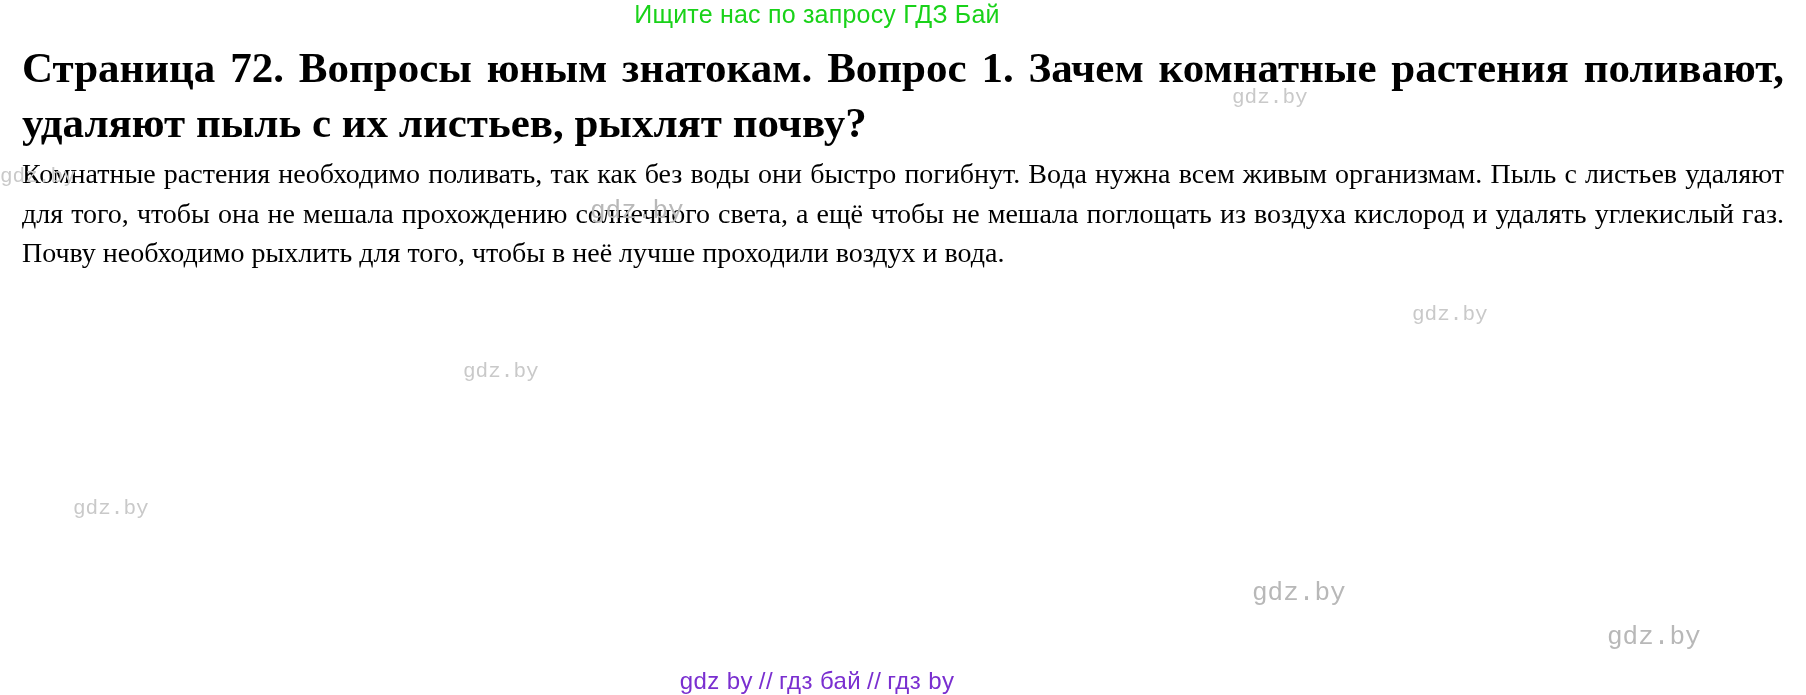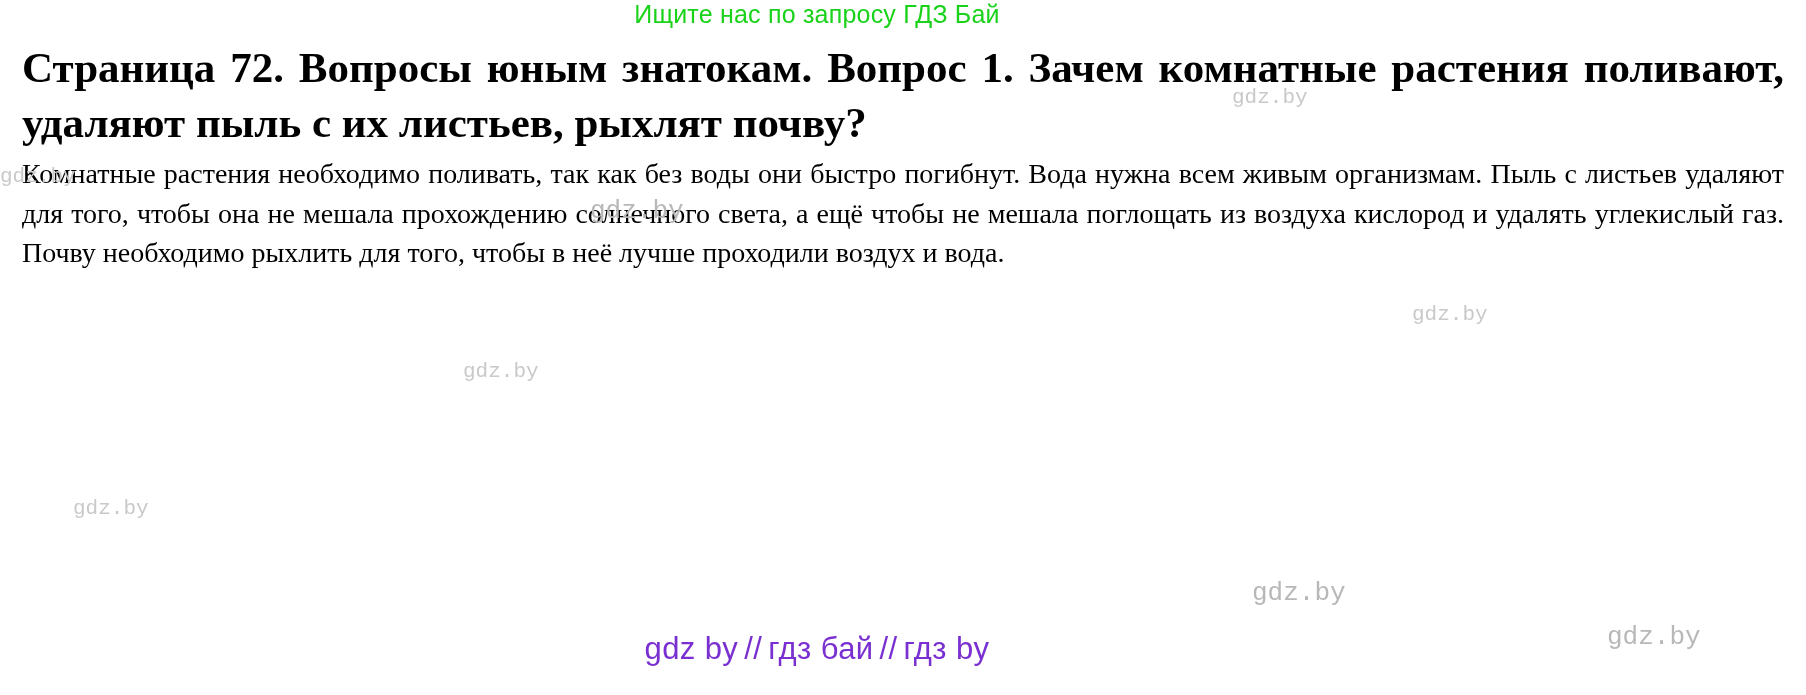--- a/index.html
+++ b/index.html
@@ -64,26 +64,26 @@
     font-size: 21px;
     pointer-events: none;
     user-select: none;
     white-space: nowrap;
   }
   .wm-dark {
     color: #b8b8b8;
   }
   .bottom-credits {
     position: absolute;
-    bottom: 28px;
+    bottom: 0;
     left: 0;
     width: 100%;
     text-align: center;
     font-family: "Liberation Sans", sans-serif;
-    font-size: 31px;
+    font-size: 24px;
     color: #7a2fd0;
     letter-spacing: 0.4px;
   }
   .bottom-credits span.sep {
     color: #7a2fd0;
     padding: 0 6px;
   }
 </style>
 </head>
 <body>

